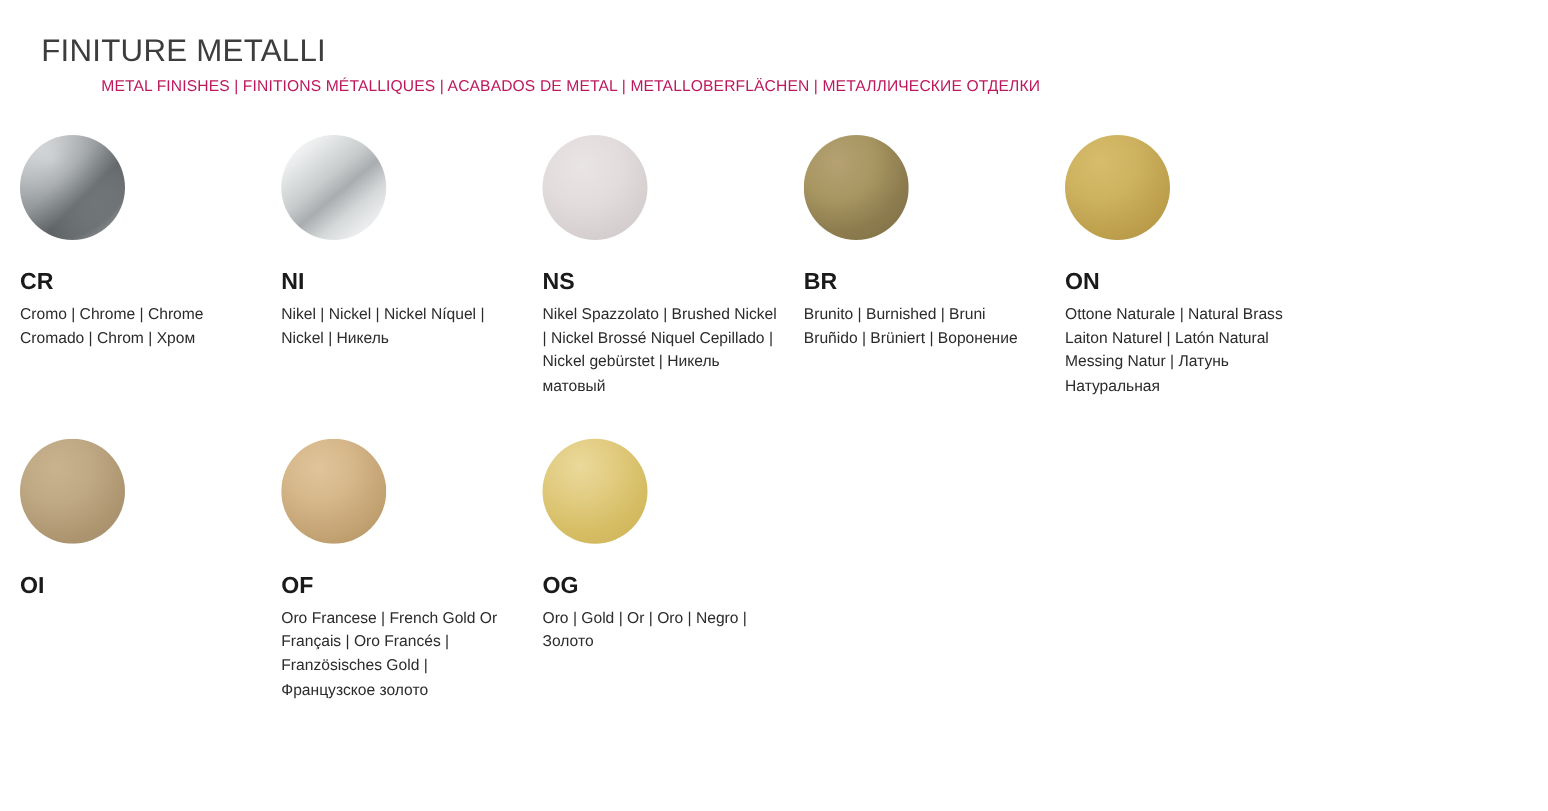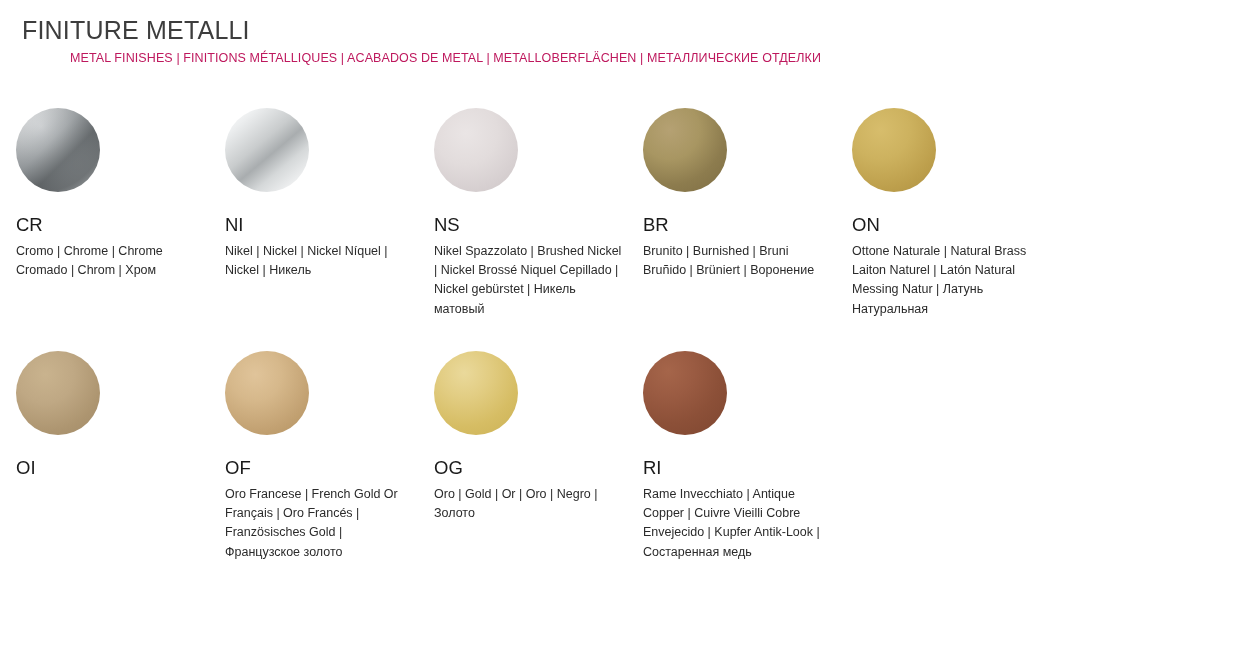--- a/index.html
+++ b/index.html
@@ -12,21 +12,21 @@
     width: 1238px;
     height: 649px;
     font-family: "Liberation Sans", sans-serif;
     color: #1a1a1a;
     overflow: hidden;
   }
   .page {
     position: relative;
     width: 1038px;
     height: 649px;
-    padding: 6px;
+    padding: 17px;
   }
   .header {
     padding: 10px 0 0 16px;
   }
   .header-title {
     font-size: 25px;
     font-weight: 400;
     color: #3d3d3d;
     letter-spacing: 0.2px;
     line-height: 1.15;
@@ -61,21 +61,21 @@
     overflow: hidden;
   }
   .swatch::after {
     content: "";
     position: absolute;
     inset: 0;
     border-radius: 50%;
   }
   .code {
     font-size: 18.5px;
-    font-weight: 400;
+    font-weight: 700;
     color: #1a1a1a;
     margin-top: 24px;
     line-height: 1;
   }
   .desc {
     font-size: 12.5px;
     line-height: 1.55;
     color: #2b2b2b;
     margin-top: 7px;
     max-width: 190px;
@@ -188,20 +188,15 @@
       <div class="code">OF</div>
       <div class="desc">Oro Francese | French Gold Or Français | Oro Francés | Französisches Gold | Французское золото</div>
     </div>
 
     <div class="cell row2">
       <div class="swatch sw-OG"></div>
       <div class="code">OG</div>
       <div class="desc">Oro | Gold | Or | Oro | Negro | Золото</div>
     </div>
 
-    <div class="cell row2">
-      <div class="swatch sw-RI"></div>
-      <div class="code">RI</div>
-      <div class="desc">Rame Invecchiato | Antique Copper | Cuivre Vieilli Cobre Envejecido | Kupfer Antik-Look | Состаренная медь</div>
-    </div>
 
   </div>
 </div>
 
 </body></html>

